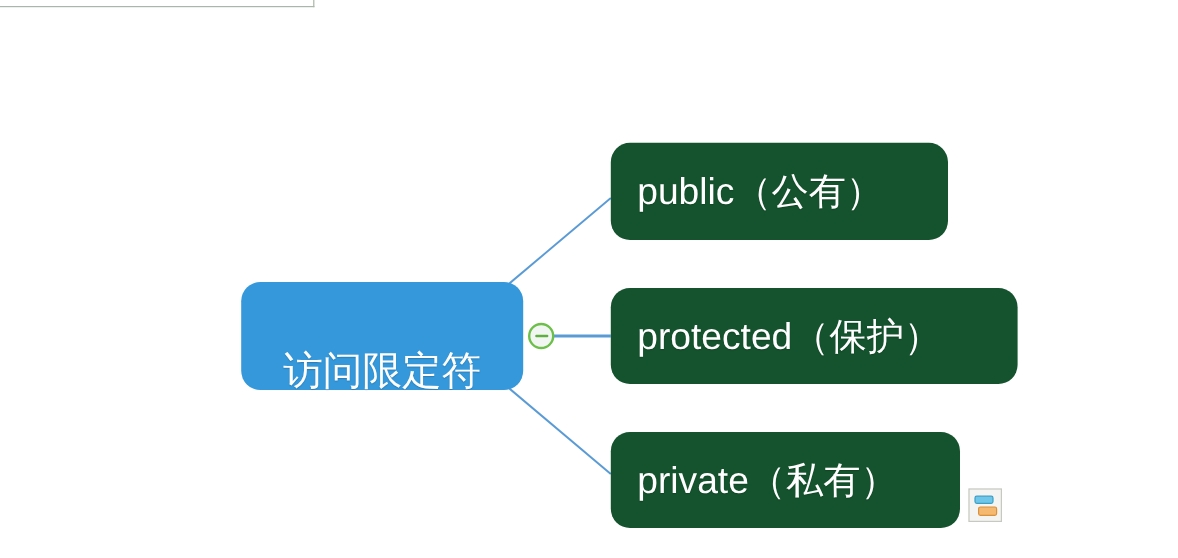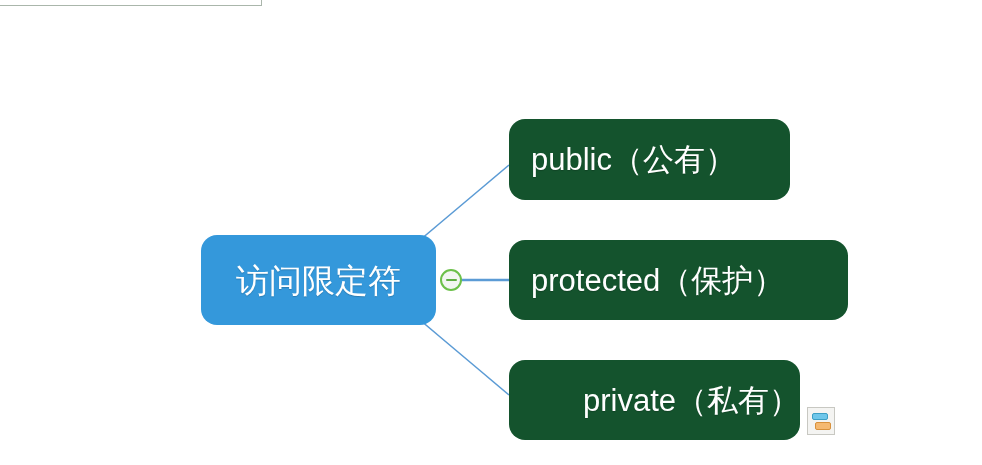--- a/index.html
+++ b/index.html
@@ -60,20 +60,21 @@
 
   .node-root {
     background: #3498db;
     left: 201px;
     top: 235px;
     width: 235px;
     height: 90px;
     justify-content: center;
     font-size: 33px;
     border-radius: 16px;
+    align-items: flex-end;
   }
 
   .node-child {
     background: #14532d;
     padding-left: 22px;
     font-size: 31px;
     border-radius: 16px;
   }
 
   .node-child-0 {
@@ -86,21 +87,20 @@
     left: 509px;
     top: 240px;
     width: 339px;
     height: 80px;
   }
   .node-child-2 {
     left: 509px;
     top: 360px;
     width: 291px;
     height: 80px;
-    justify-content: flex-end;
   }
 
   .node-label {
     display: block;
     line-height: 1;
   }
 
   
   .collapse-toggle {
     position: absolute;

